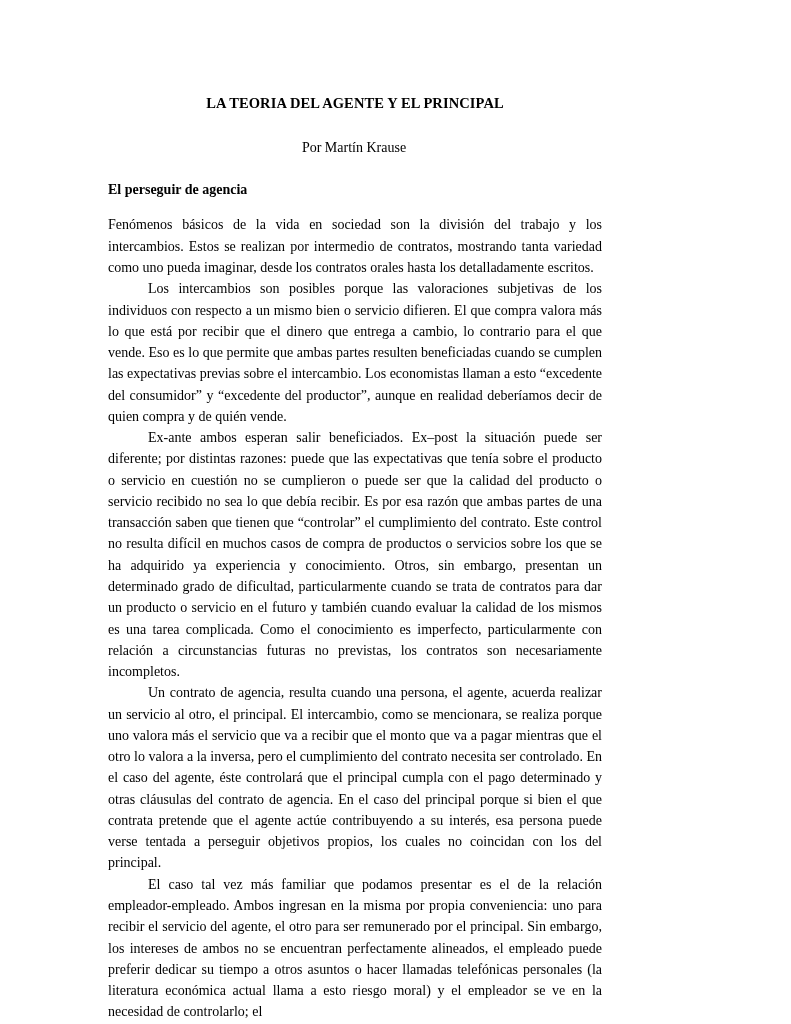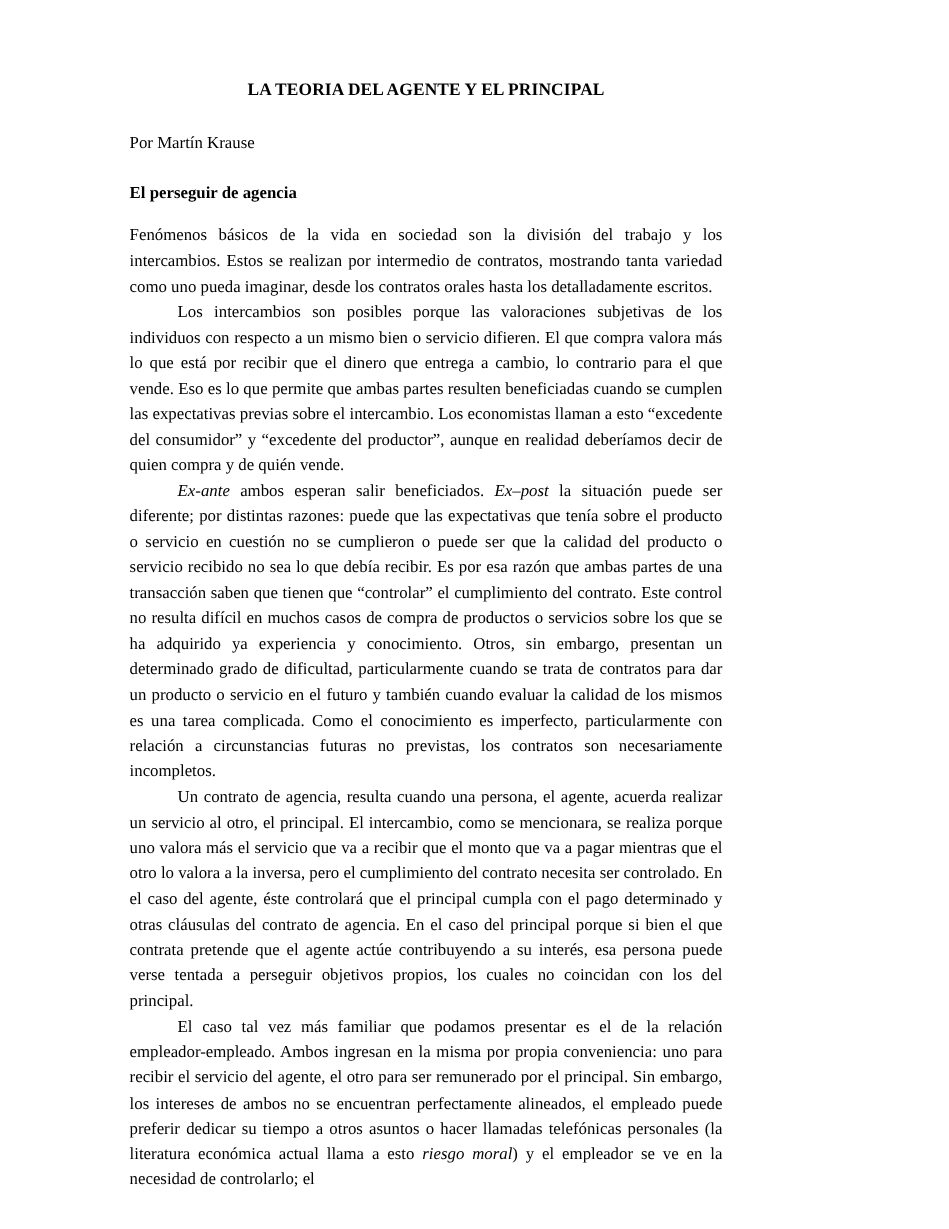--- a/index.html
+++ b/index.html
@@ -12,56 +12,56 @@
     height: 1024px;
     font-family: "Liberation Serif", serif;
     color: #000000;
     -webkit-font-smoothing: antialiased;
   }
   .page {
     position: relative;
     width: 702px;
     height: 1024px;
     box-sizing: border-box;
-    padding: 64px 100px 40px 108px;
+    padding: 92px 100px 40px 108px;
     background: #ffffff;
   }
   .title-block {
     text-align: center;
     font-weight: bold;
     font-size: 14.5px;
     line-height: 1.55;
     letter-spacing: 0.1px;
     margin: 0 auto 26px auto;
     width: 86%;
   }
   .title-line { display: block; }
   .byline {
-    text-align: left;
+    text-align: center;
     font-size: 14px;
     margin: 0 0 26px 0;
     padding-right: 2px;
   }
   .section-heading {
     font-weight: bold;
     font-size: 14px;
     margin: 0 0 16px 0;
   }
   .body-text p {
     margin: 0;
     font-size: 14px;
     line-height: 1.52;
     text-align: justify;
     text-justify: inter-word;
     hyphens: none;
   }
   .body-text p.indent {
     text-indent: 40px;
   }
-  .it { font-style: italic; }
+  .it { }
 </style>
 </head>
 <body>
 
 <div class="page">
 
   <div class="title-block">
     <span class="title-line">LA TEORIA DEL AGENTE Y EL PRINCIPAL</span>
   </div>
 

